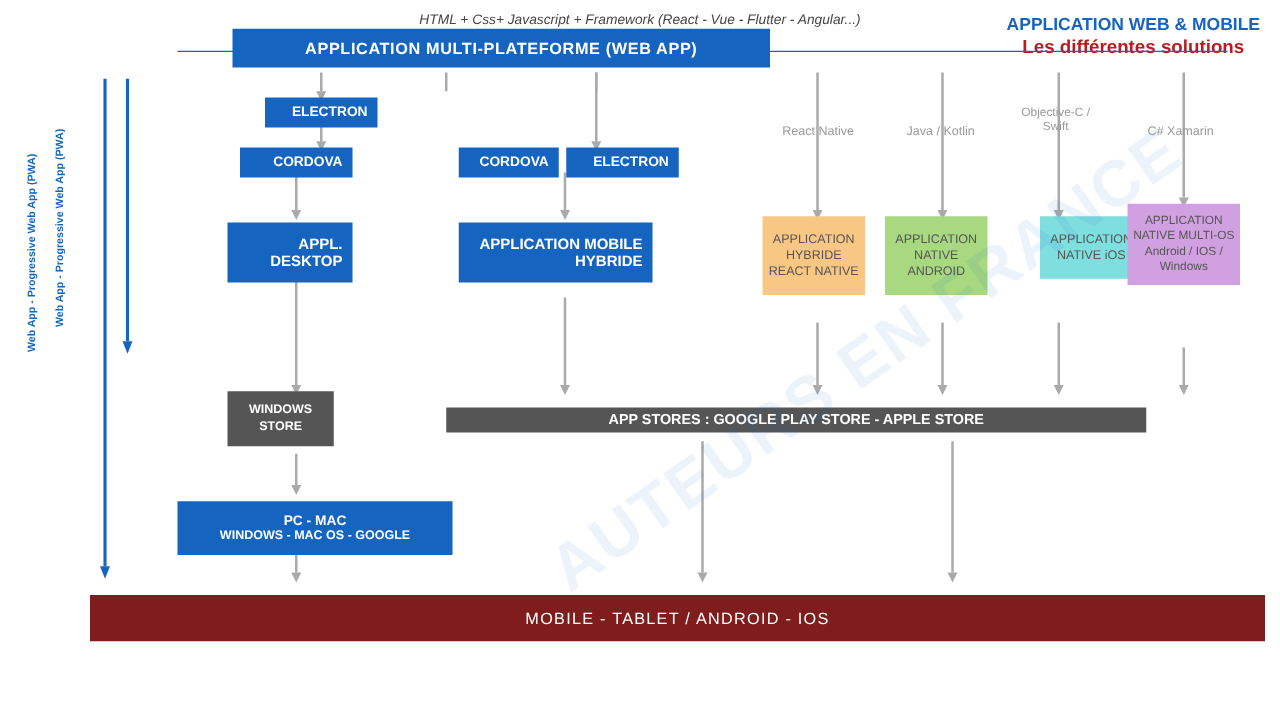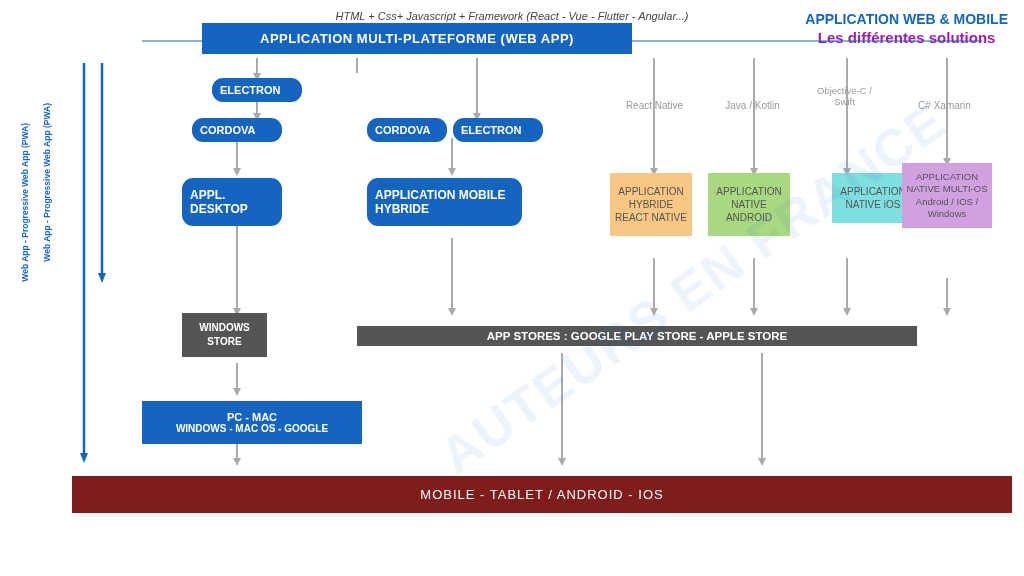--- a/index.html
+++ b/index.html
@@ -38,21 +38,21 @@
       line-height: 1.3;
     }
     .title-block .line1 {
       font-size: 14px;
       font-weight: bold;
       color: #1565c0;
     }
     .title-block .line2 {
       font-size: 15px;
       font-weight: bold;
-      color: #a21caf;
+      color: #b91c1c;
     }
 
     
     .watermark {
       position: absolute;
       top: 50%;
       left: 50%;
       transform: translate(-20%, -50%) rotate(-35deg);
       font-size: 52px;
       font-weight: bold;
@@ -65,34 +65,33 @@
 
     
     .top-bar {
       background: #1565c0;
       color: #fff;
       font-weight: bold;
       font-size: 14px;
       text-align: center;
       padding: 8px 20px;
       width: 480px;
-      margin: 0 auto 0 60px;
+      margin: 0 auto 0 44px;
       letter-spacing: 0.5px;
     }
 
     
     .blue-box {
       background: #1565c0;
       color: #fff;
       font-weight: bold;
       font-size: 11px;
-      text-align: left;
+      text-align: right;
       padding: 6px 8px;
       display: inline-block;
-      border-radius: 11px;
     }
 
     .col-label {
       font-size: 10px;
       color: #999;
       text-align: center;
       min-height: 30px;
       display: flex;
       align-items: center;
       justify-content: center;

